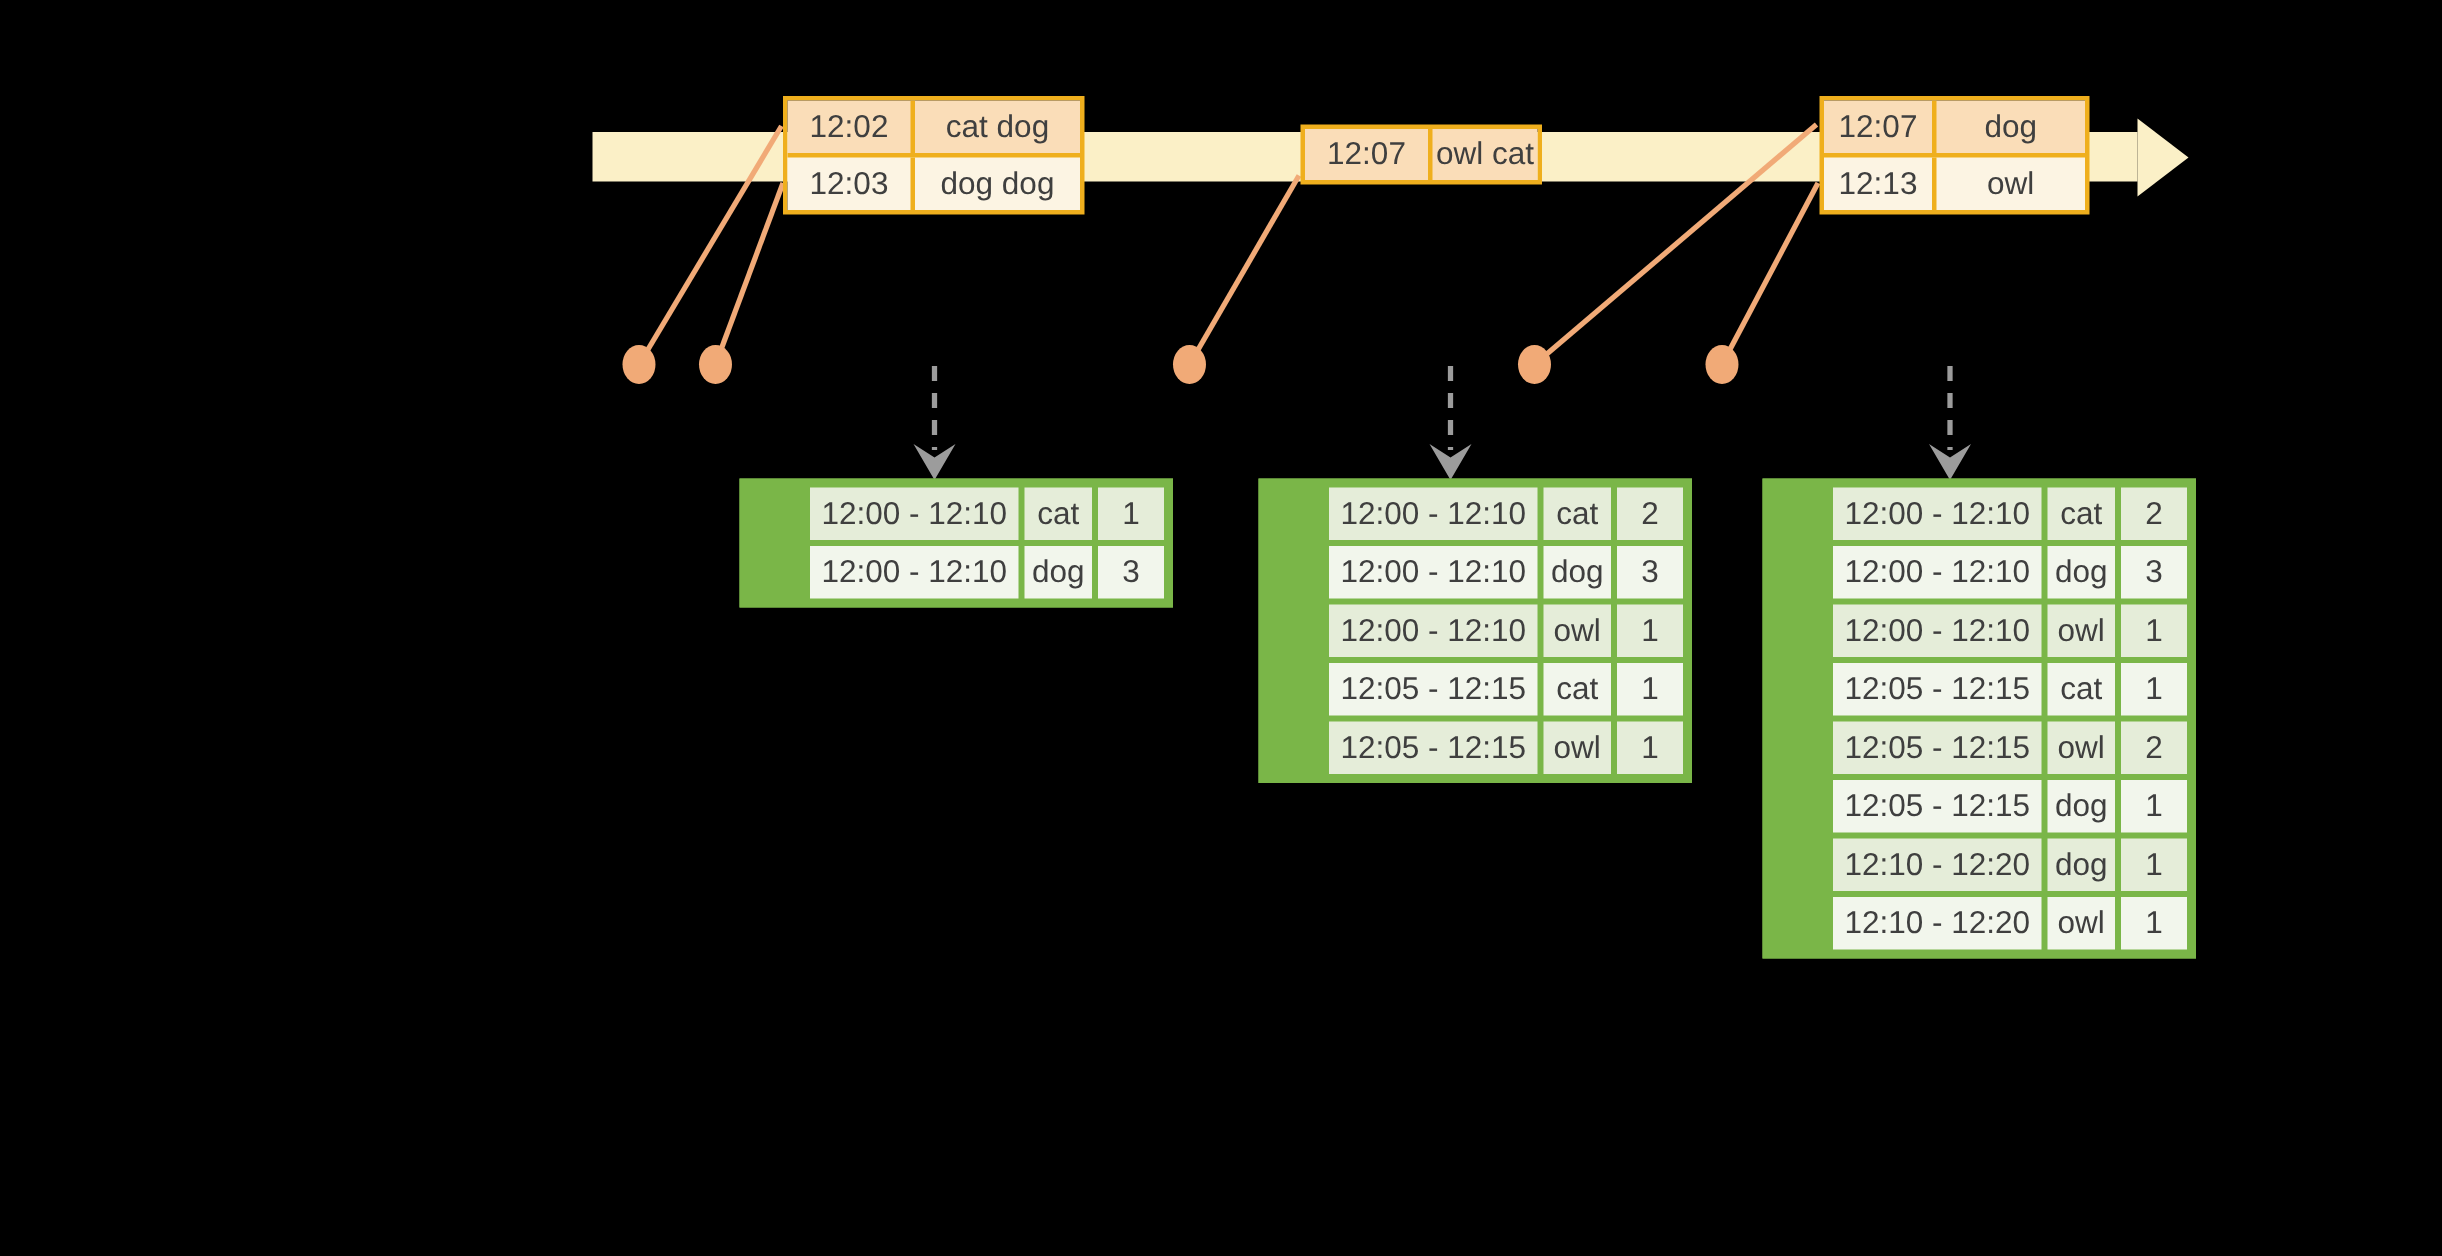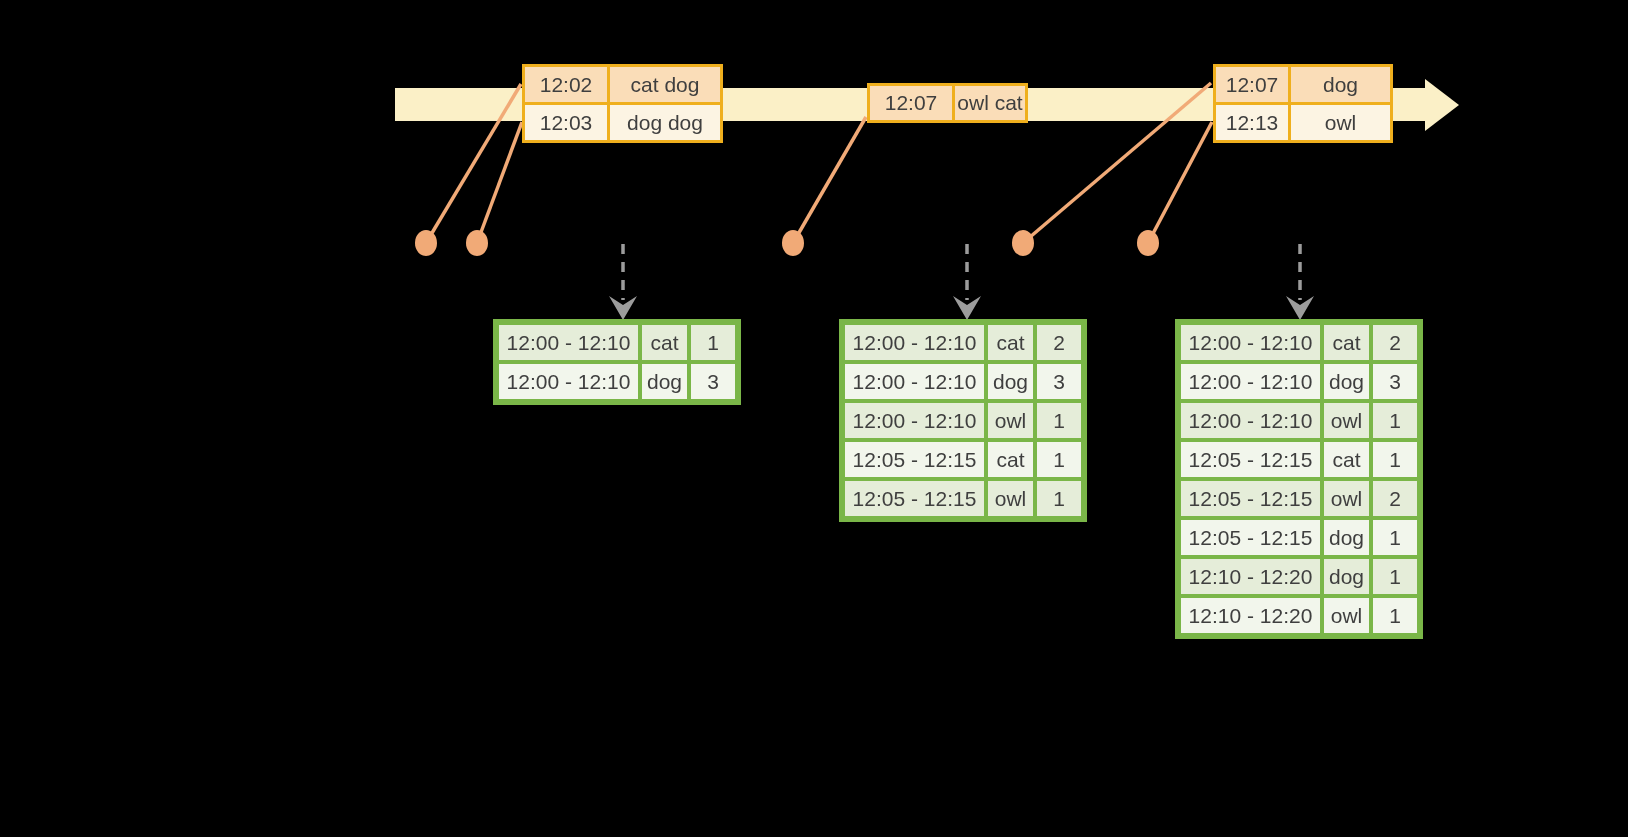--- a/index.html
+++ b/index.html
@@ -52,20 +52,21 @@
   .ewords{
     flex:1;display:flex;align-items:center;justify-content:center;
     font-size:21px;color:var(--text-dark);
   }
 
   
   .rtable{
     position:absolute;display:table;border-spacing:4px;
     background:var(--table-border-green);
     border:2px solid var(--table-border-green);
+    padding-left:41px;
   }
   .rt0{left:493px;top:319px;}
   .rt1{left:839px;top:319px;}
   .rt2{left:1175px;top:319px;}
   .trow{display:table-row;}
   .tcell{
     display:table-cell;vertical-align:middle;text-align:center;
     height:35px;font-size:21px;color:var(--text-dark);
   }
   .trow:nth-child(odd) .tcell{background:var(--table-row-dark);}

